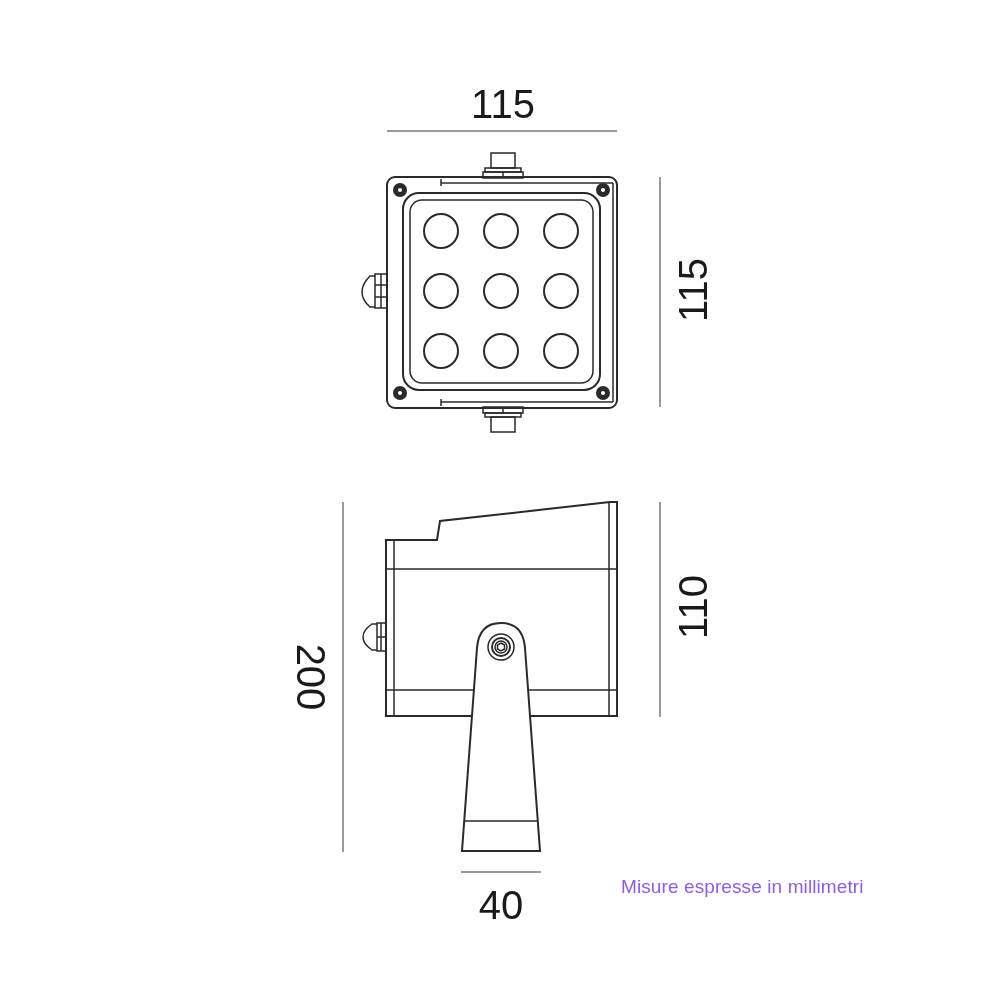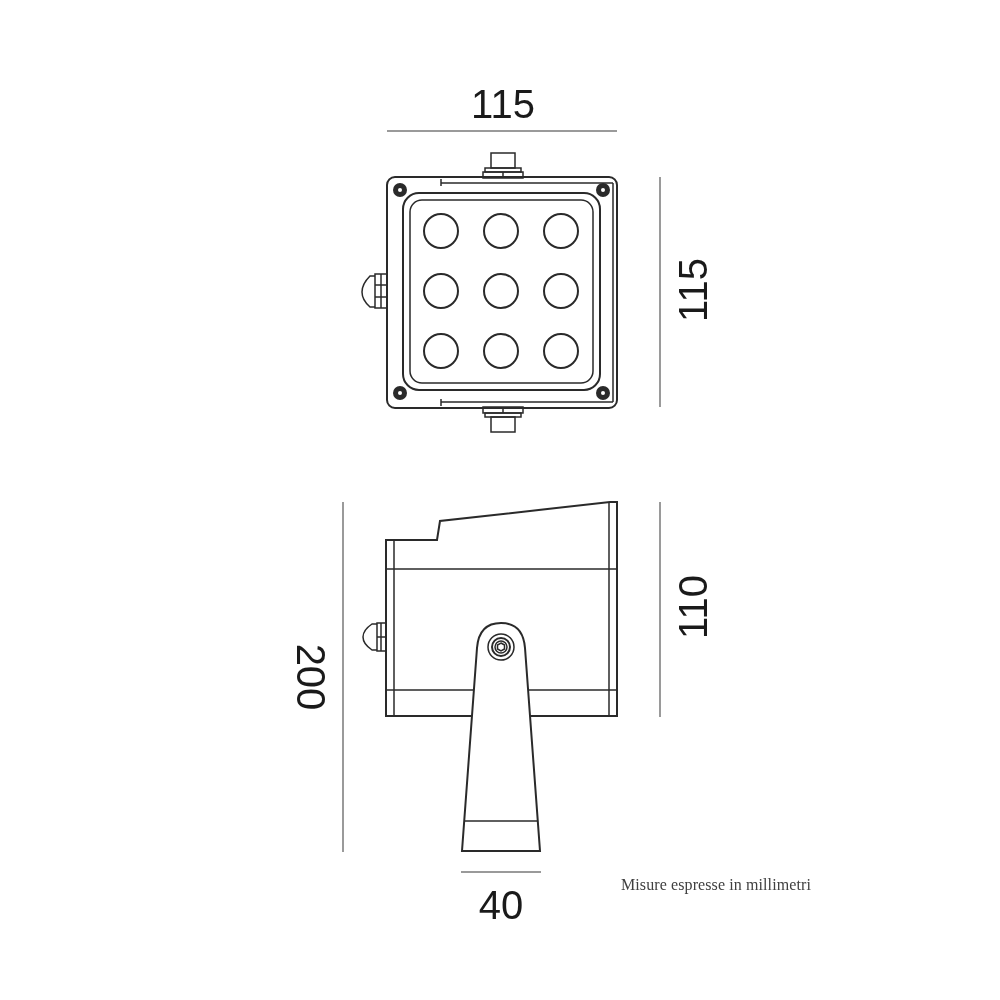--- a/index.html
+++ b/index.html
@@ -1,21 +1,21 @@
 <!DOCTYPE html>
 <html><head>
 <meta charset="utf-8">
 <style>
   html, body { margin: 0; padding: 0; background: #ffffff; }
   body { width: 1000px; height: 1000px; position: relative; overflow: hidden; }
   svg { position: absolute; left: 0; top: 0; }
   .dim-text { font-family: "Liberation Sans", sans-serif; font-size: 40px; fill: #1a1a1a; }
   .note {
     position: absolute; left: 621px; top: 876px;
-    font-family: Liberation Serif, serif; font-size: 16px; color: #404040;
+    font-family: Liberation Sans, sans-serif; font-size: 19px; color: #8b5cf6;
     white-space: nowrap; letter-spacing: 0.1px;
   }
   .ln { stroke: #2a2a2a; stroke-width: 2; fill: none; }
   .ln-thin { stroke: #2a2a2a; stroke-width: 1.5; fill: none; }
   .dim-line { stroke: #9a9a9a; stroke-width: 2; }
 </style>
 </head>
 <body>
 
 <svg width="1000" height="1000" viewBox="0 0 1000 1000">

